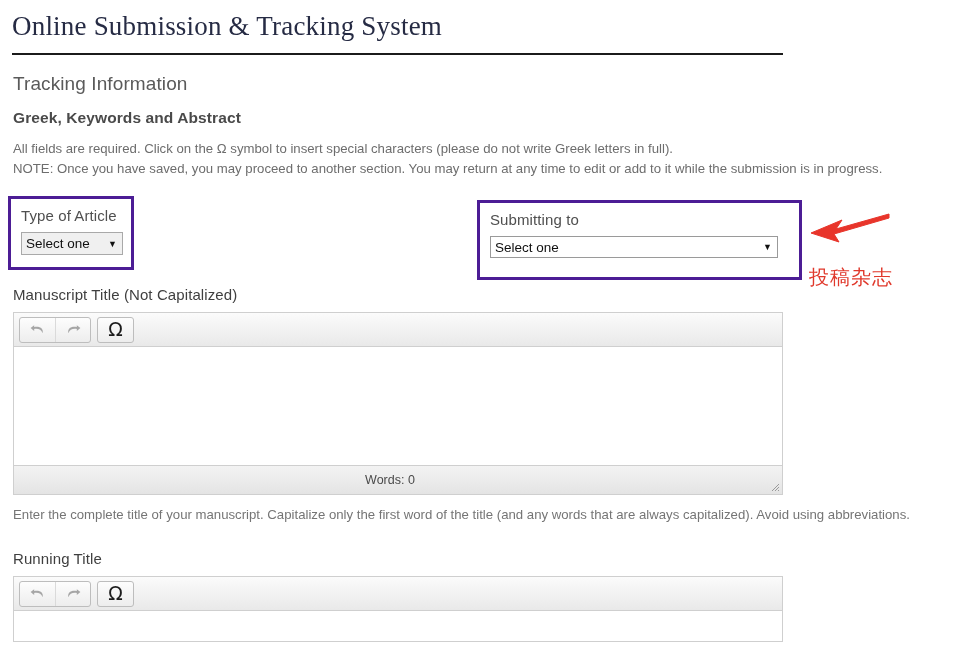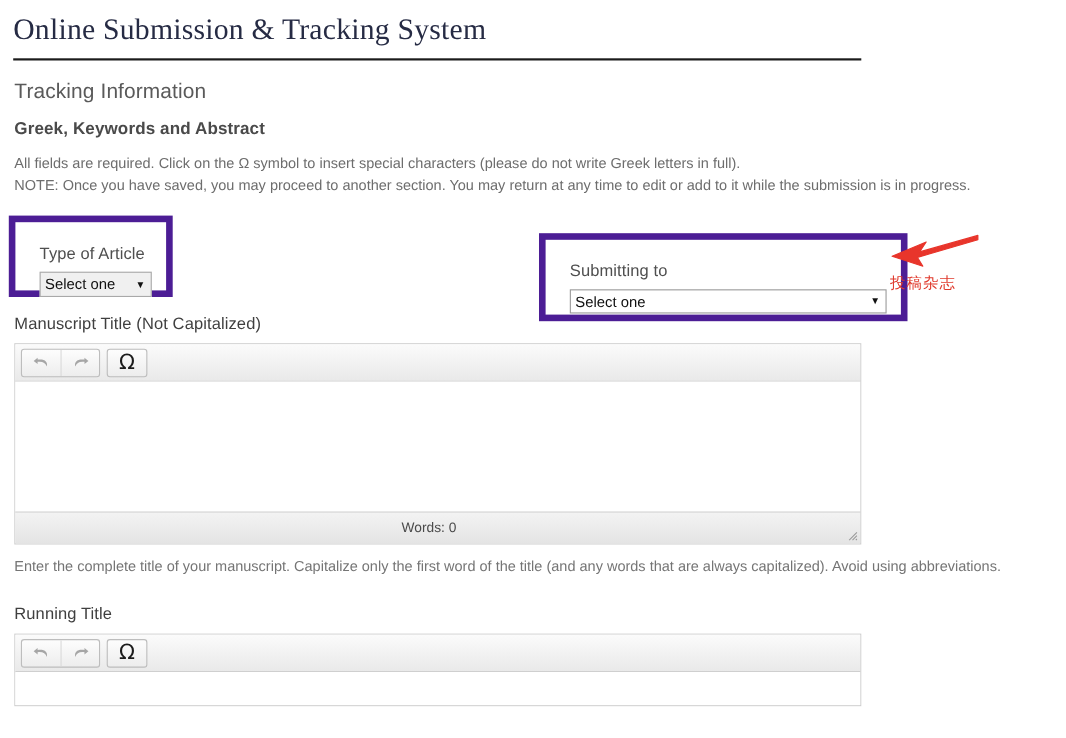--- a/index.html
+++ b/index.html
@@ -64,44 +64,43 @@
 
   
   .fieldset-row {
     position: relative;
     margin-top: 17px;
     height: 90px;
   }
   fieldset.boxed {
     position: absolute;
     margin: 0;
-    padding: 13px;
-    border: 6px solid #4c1d95;
+    padding: 1px;
+    border: 3px solid #4c1d95;
     background: #fff;
   }
   fieldset.boxed .legend-label {
     display: block;
     font-size: 15px;
     color: #4f4f4f;
     padding: 7px 0 0 9px;
     letter-spacing: 0.1px;
   }
 
   #fs-type {
     left: 8px;
     top: 0;
     width: 126px;
     height: 74px;
   }
   #fs-journal {
     left: 477px;
-    top: 16px;
+    top: 4px;
     width: 325px;
     height: 80px;
-    margin-left: 13px;
   }
 
   .select-wrap { padding: 8px 0 0 9px; }
 
   select.ui-select {
     font-family: "Liberation Sans", sans-serif;
     font-size: 13.5px;
     color: #101010;
     background-color: #f0f0f0;
     border: 1px solid #a9a9a9;
@@ -140,24 +139,24 @@
   .annot {
     position: absolute;
     left: 806px;
     top: 16px;
     width: 160px;
     height: 70px;
   }
   .annot svg { display: block; }
   .annot-text {
     font-family: "DejaVu Sans", sans-serif;
-    font-size: 14px;
+    font-size: 20px;
     color: #e0392c;
     padding-left: 3px;
-    margin-top: 3px;
+    margin-top: 18px;
     letter-spacing: 1px;
     white-space: nowrap;
   }
 
   
   .field-label {
     font-size: 15px;
     color: #3f3f3f;
     padding: 0 0 0 13px;
     margin: 0;

